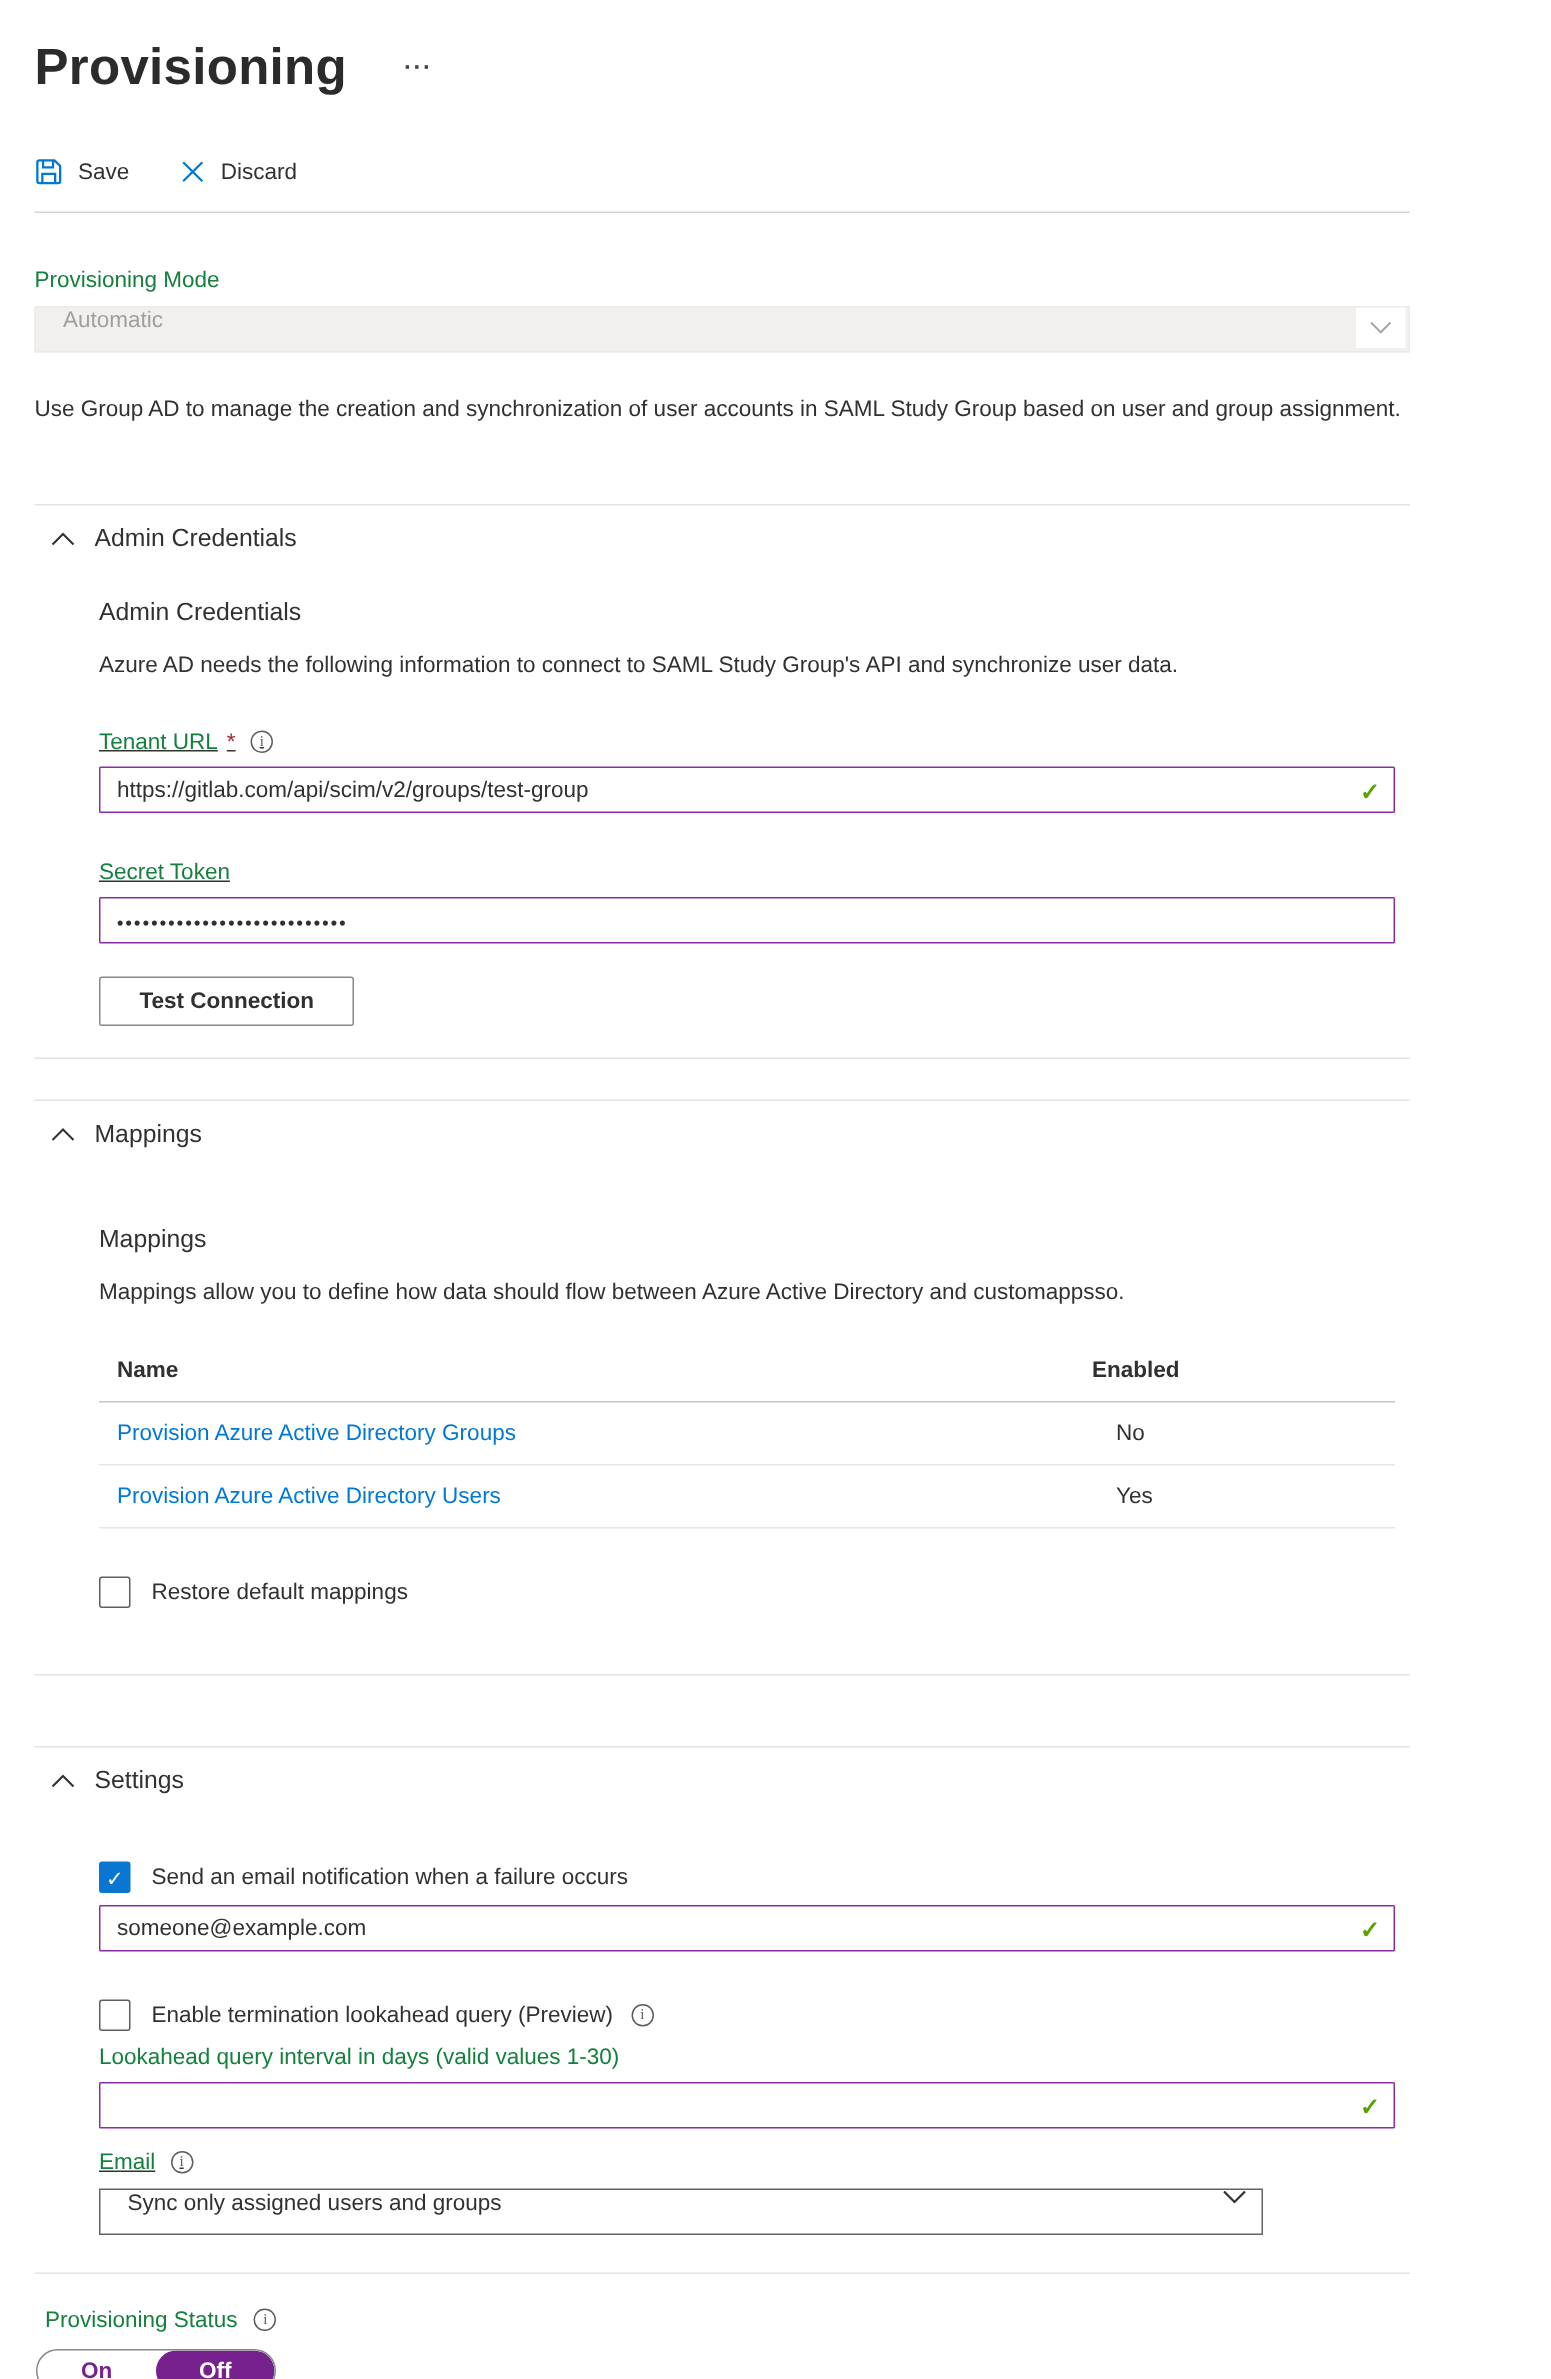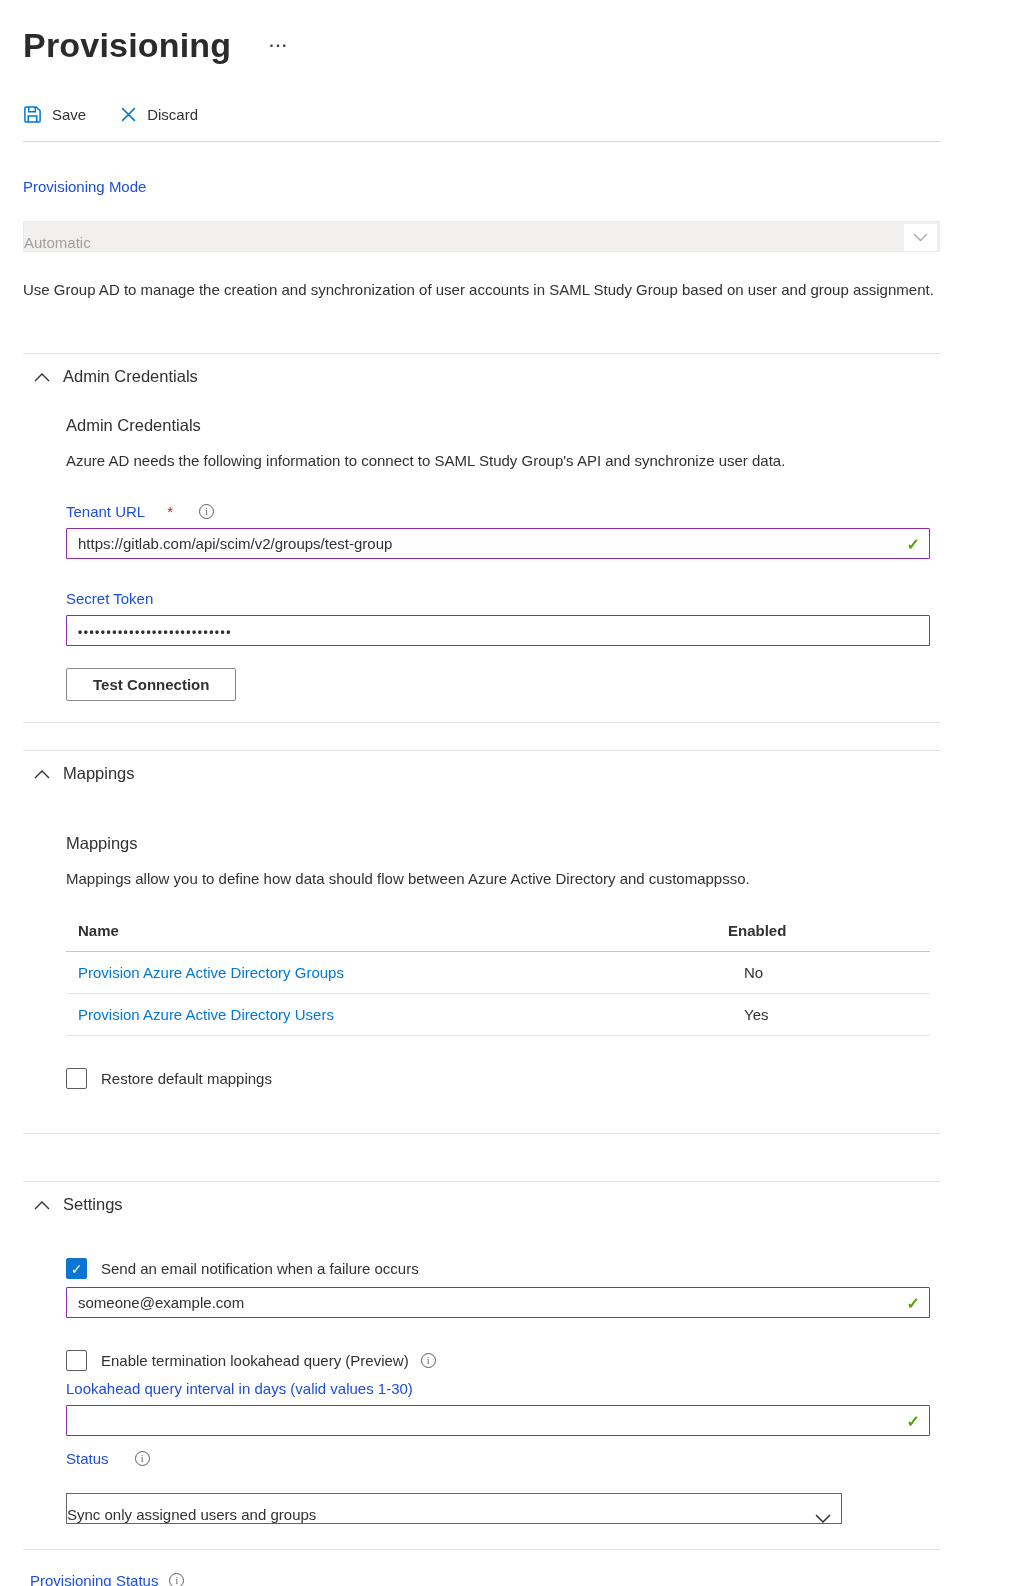--- a/index.html
+++ b/index.html
@@ -19,45 +19,45 @@
 
   
   .toolbar { display: flex; align-items: center; gap: 34px; margin-top: 34px; height: 30px; }
   .tool-btn { display: inline-flex; align-items: center; gap: 10px; cursor: pointer; color: #323130; }
   .tool-btn svg { display: block; }
   .toolbar-divider { border: none; border-top: 1px solid #d8d6d4; margin-top: 12px; }
 
   .divider { border: none; border-top: 1px solid #e5e3e1; }
 
   
-  .field-label { font-size: 15px; color: #1d4ed8; }
+  .field-label { font-size: 15px; color: #15803d; }
   .mode-label { margin-top: 36px; }
   .select-box {
-    margin-top: 26px; height: 31px; width: 917px;
-    display: flex; align-items: flex-end; justify-content: space-between;
-    padding-left: 0; cursor: default;
+    margin-top: 9px; height: 31px; width: 917px;
+    display: flex; align-items: flex-start; justify-content: space-between;
+    padding-left: 18px; cursor: default;
   }
   .select-box.disabled { background: #f1f0ef; border: 1px solid #eceae8; color: #a19f9d; }
   .select-box.disabled .chev-cell { background: #ffffff; height: 27px; width: 33px; margin-right: 2px;
     display: flex; align-items: center; justify-content: center; }
   .select-box.enabled { background: #fff; border: 1px solid #666462; color: #323130; cursor: pointer; }
   .select-box.enabled .chev-cell { width: 36px; display: flex; align-items: center; justify-content: center; }
 
   .intro { margin-top: 24px; line-height: 27px; width: 920px; }
 
   
   .section-start { margin-top: 50px; }
   .section-header { display: flex; align-items: center; gap: 13px; padding: 13px 0 0 11px; cursor: pointer; }
   .section-header .hdr-text { font-size: 16.5px; color: #323130; }
   .section-content { margin-left: 43px; width: 864px; }
 
   .sub-header { font-size: 16.5px; margin-top: 30px; }
   .sub-desc { margin-top: 15px; line-height: 22px; }
 
-  .label-row { display: flex; align-items: center; gap: 24px; margin-top: 31px; }
+  .label-row { display: flex; align-items: center; gap: 8px; margin-top: 31px; text-decoration: underline; }
   .required { color: #a4262c; font-weight: 400; margin-left: -2px; }
   .info-icon {
     width: 15px; height: 15px; border: 1px solid #5f5d5b; border-radius: 50%;
     display: inline-flex; align-items: center; justify-content: center;
     font-size: 10px; color: #5f5d5b; cursor: pointer; flex: none; margin-left: 2px;
     font-family: "Liberation Serif", serif;
   }
   .info-icon::after { content: "i"; line-height: 1; }
 
   .input-wrap { position: relative; margin-top: 8px; }
@@ -261,21 +261,21 @@
       <span class="info-icon" style="margin-left:-2px"></span>
     </div>
 
     <div class="stack-label field-label">Lookahead query interval in days (valid values 1-30)</div>
     <div class="input-wrap">
       <input class="text-input" type="text" value="" style="">
       <span class="valid-check"></span>
     </div>
 
     <div class="label-row" style="margin-top:14px">
-      <span class="field-label">Status</span>
+      <span class="field-label">Email</span>
       <span class="info-icon"></span>
     </div>
     <div class="select-box enabled" style="width:776px">
       <span>Sync only assigned users and groups</span>
       <span class="chev-cell">
         <svg width="16" height="9" viewBox="0 0 16 9" fill="none" stroke="#323130" stroke-width="1.5">
           <path d="M1 1 L8 8 L15 1"></path>
         </svg>
       </span>
     </div>

